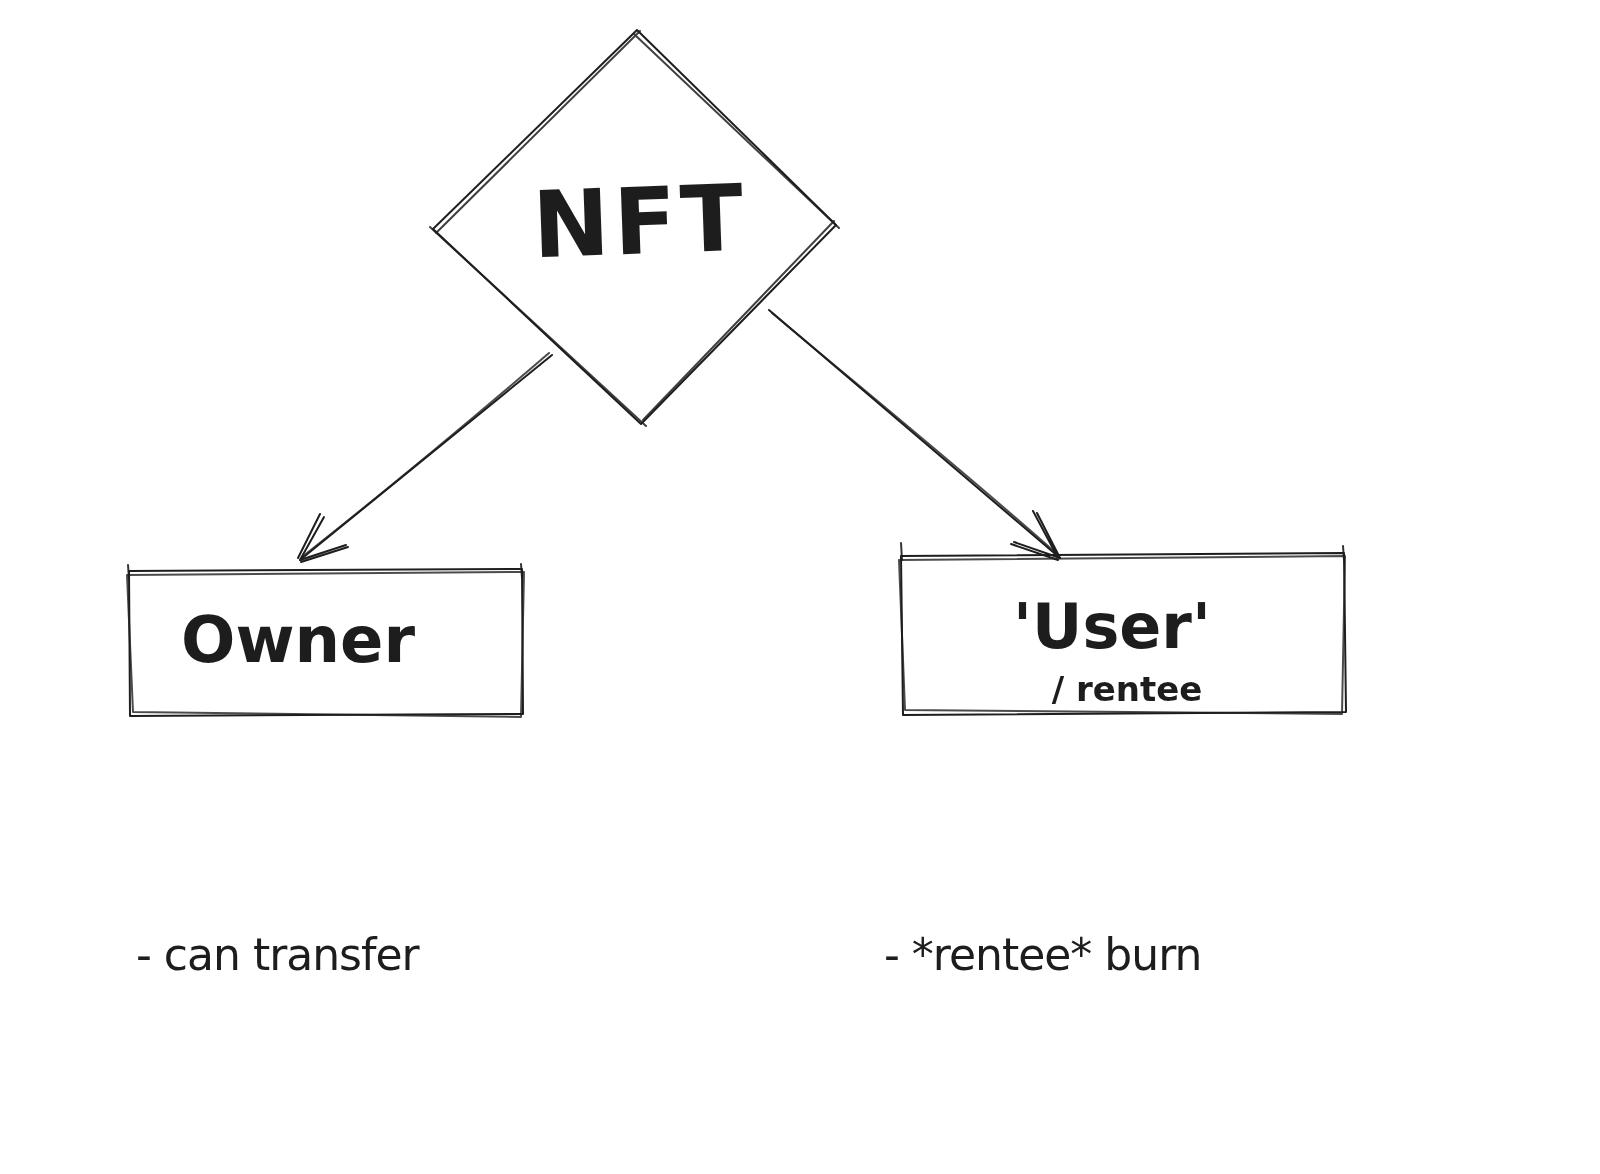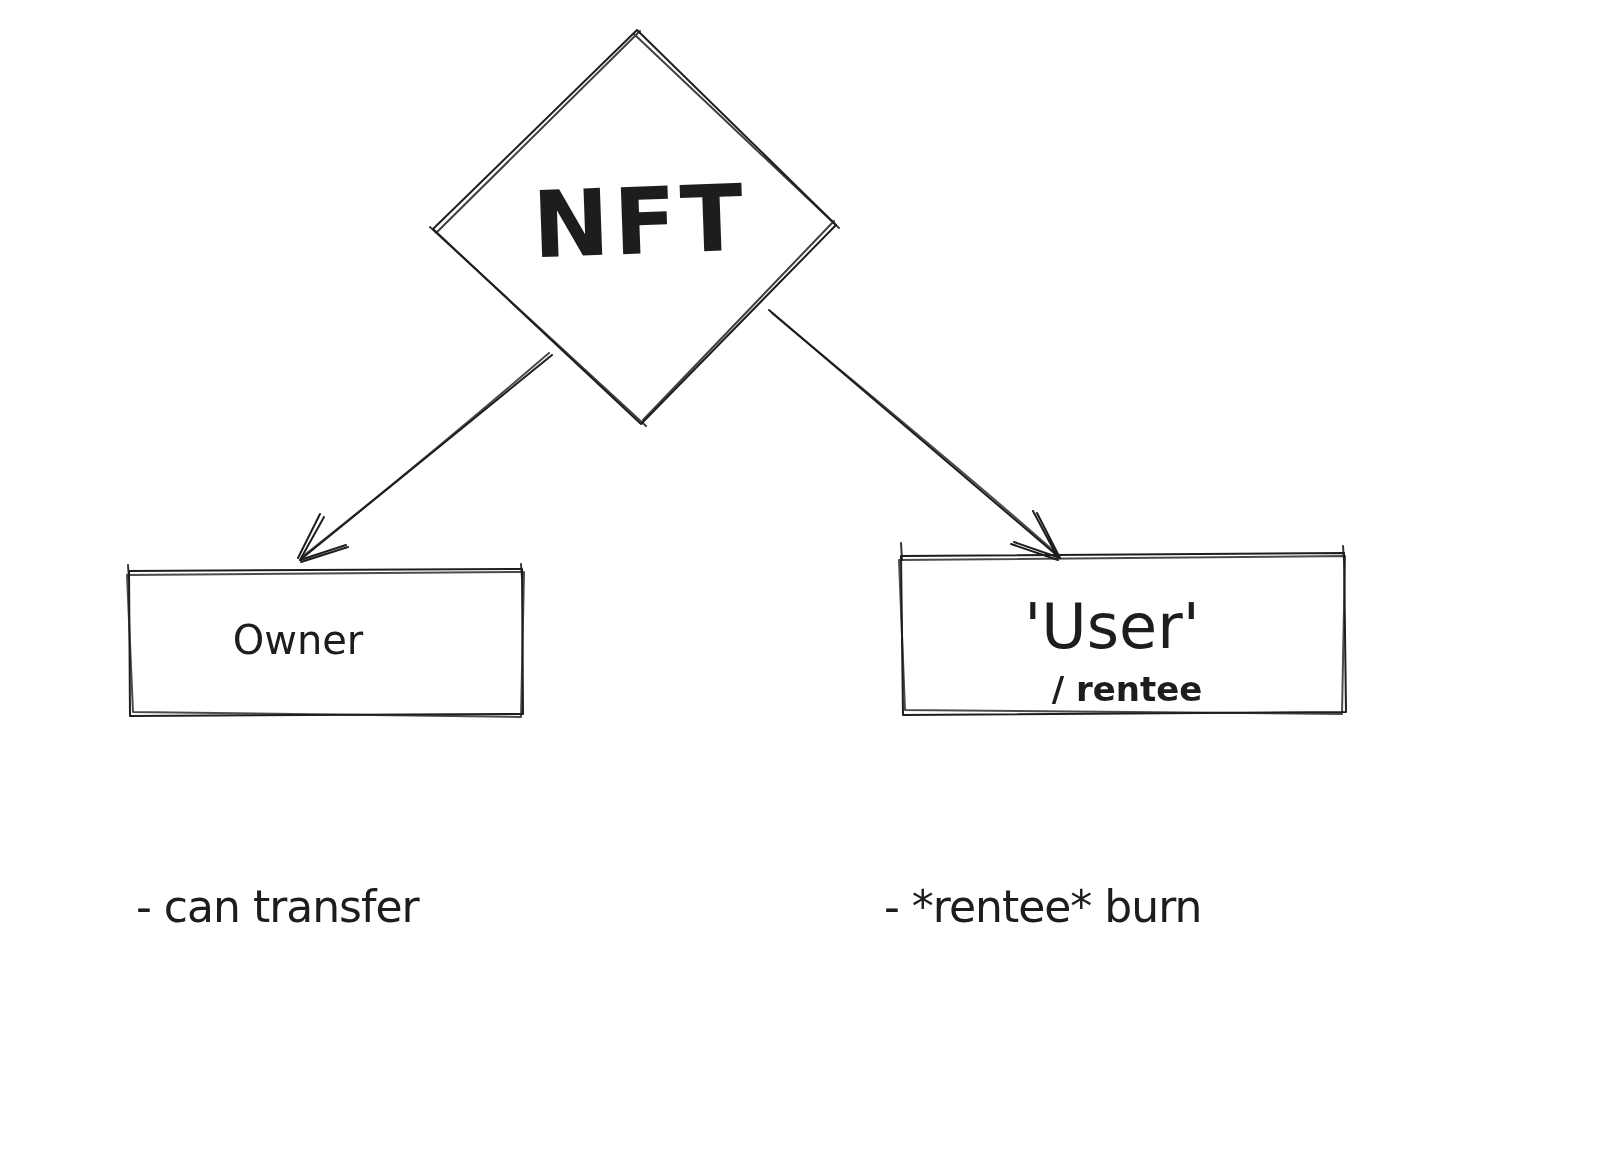--- a/index.html
+++ b/index.html
@@ -33,28 +33,28 @@
     left: 640px;
     top: 222px;
     font-size: 92px;
     font-weight: bold;
     letter-spacing: 4px;
     transform: translate(-50%, -50%) rotate(-2deg);
   }
   .owner-label {
     left: 298px;
     top: 640px;
-    font-size: 40px;
-    font-weight: normal;
+    font-size: 64px;
+    font-weight: bold;
   }
   .user-label {
     left: 1112px;
     top: 626px;
     font-size: 62px;
-    font-weight: normal;
+    font-weight: bold;
   }
   .rentee-label {
     left: 1127px;
     top: 689px;
     font-size: 34px;
     font-weight: bold;
   }
   .notes {
     position: absolute;
     font-size: 44px;
@@ -66,20 +66,21 @@
   .notes-owner {
     left: 136px;
     top: 752px;
   }
   .notes-user {
     left: 884px;
     top: 752px;
   }
   .note-line {
     height: 62px;
+    margin-top: 48px;
   }
 </style>
 </head>
 <body>
 
 <div class="stage">
 
   <svg class="sketch-layer" width="1600" height="1174" viewBox="0 0 1600 1174" xmlns="http://www.w3.org/2000/svg">
     <g stroke="#1e1e1e" fill="none" stroke-width="2" stroke-linecap="round" stroke-linejoin="round">
 

